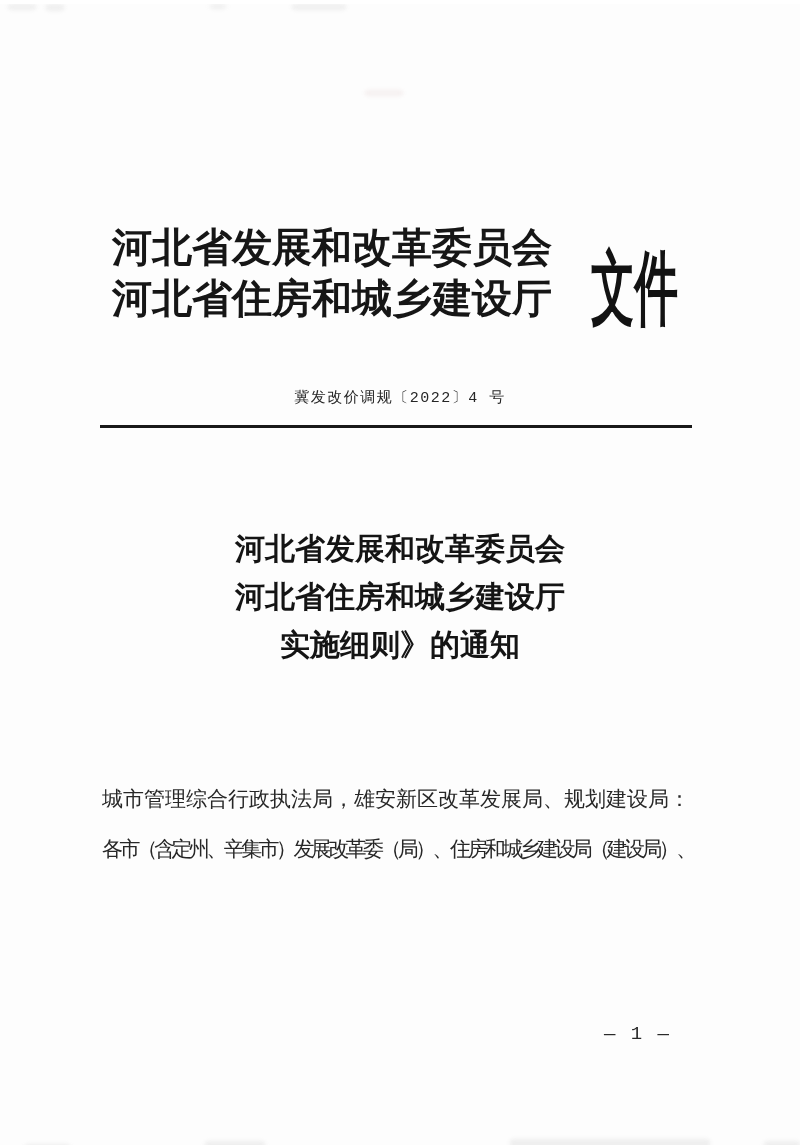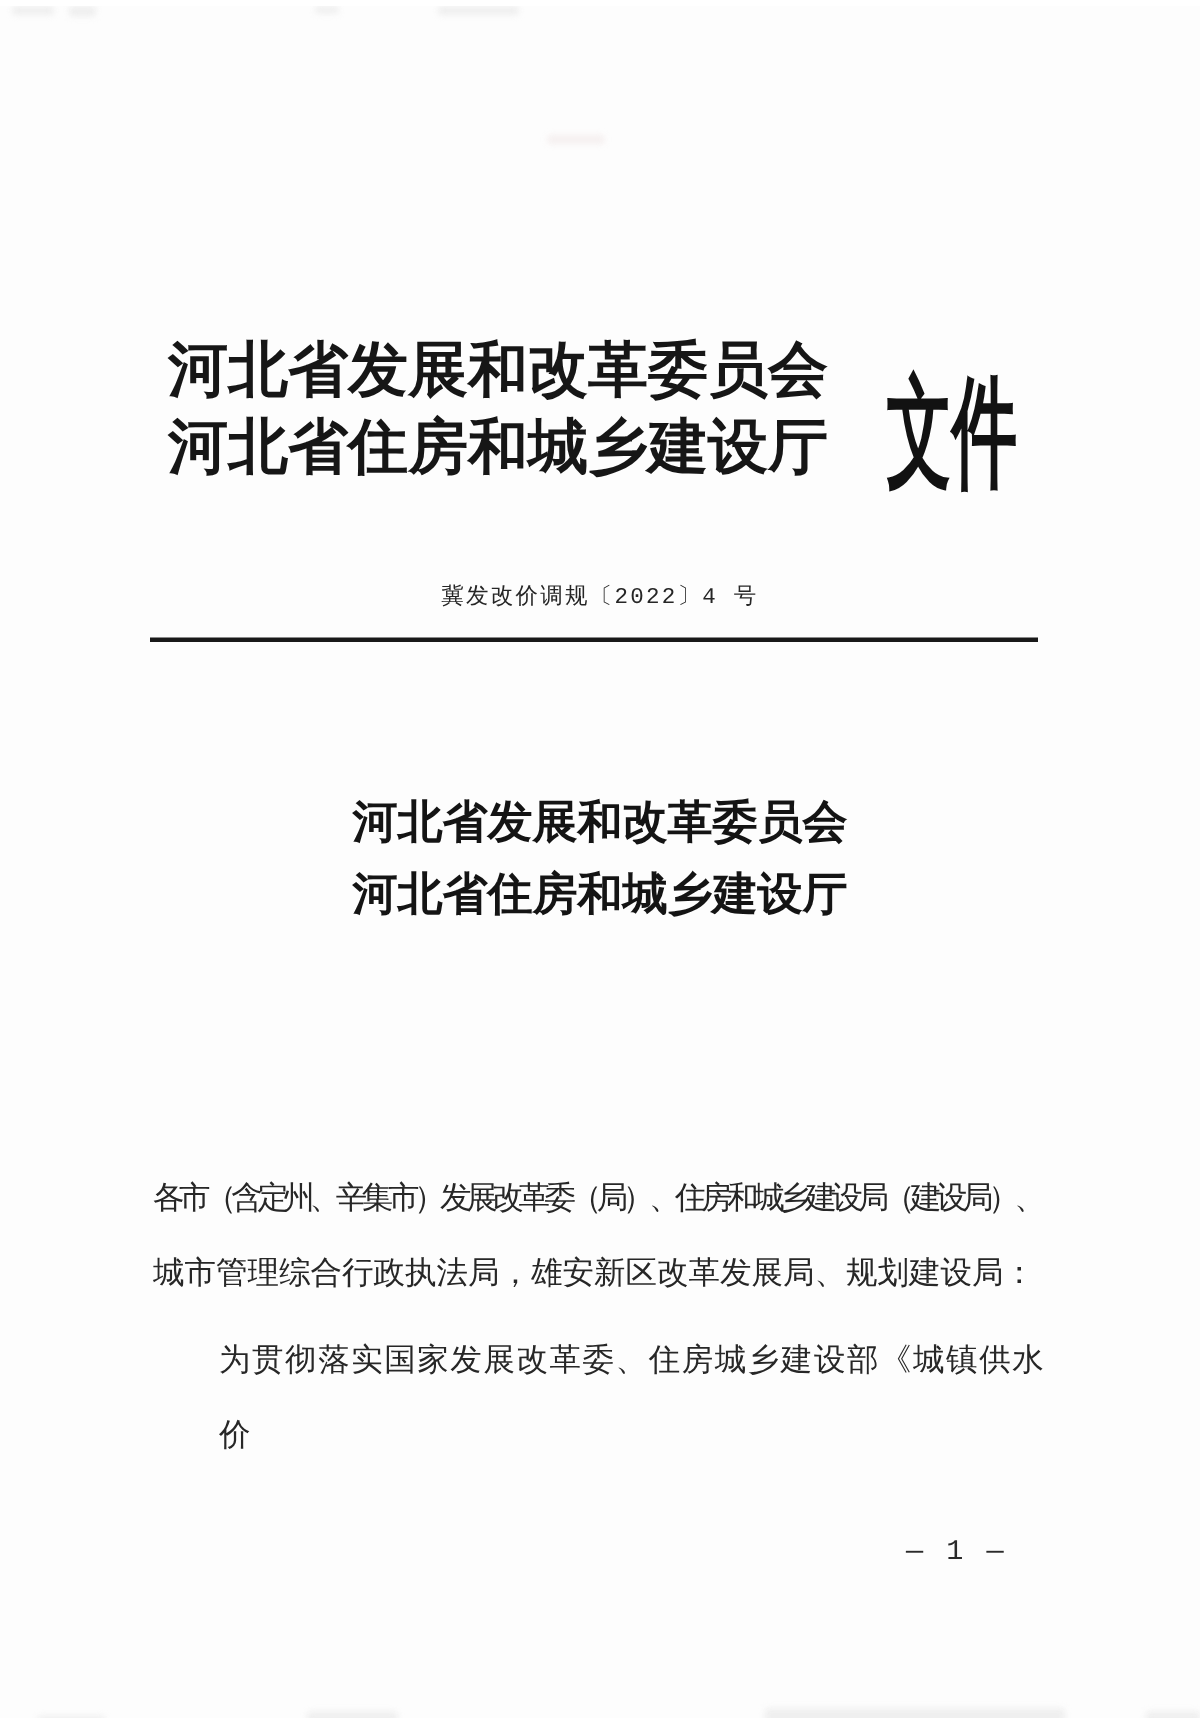--- a/index.html
+++ b/index.html
@@ -87,23 +87,23 @@
   </div>
   <div class="doc-label">文件</div>
 
   <div class="doc-number">冀发改价调规〔2022〕4 号</div>
 
   <div class="rule"></div>
 
   <div class="title-block">
     <div>河北省发展和改革委员会</div>
     <div>河北省住房和城乡建设厅</div>
+    <div>实施细则》的通知</div>
   </div>
 
   <div class="body-block">
+    <div class="bline">城市管理综合行政执法局，雄安新区改革发展局、规划建设局：</div>
     <div class="bline squeeze">各市（含定州、辛集市）发展改革委（局）、住房和城乡建设局（建设局）、</div>
-    <div class="bline">城市管理综合行政执法局，雄安新区改革发展局、规划建设局：</div>
-    <div class="jline indent gap-top">为贯彻落实国家发展改革委、住房城乡建设部《城镇供水价</div>
   </div>
 
   <div class="page-num">— 1 —</div>
 
 </div>
 
 </body></html>

